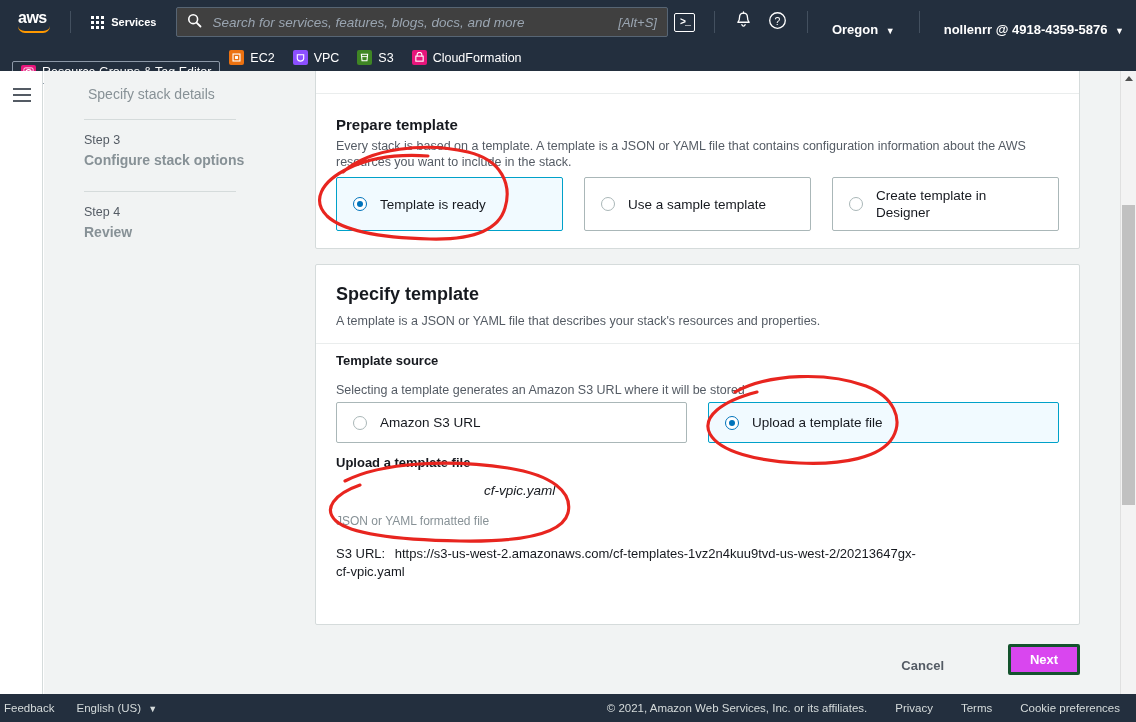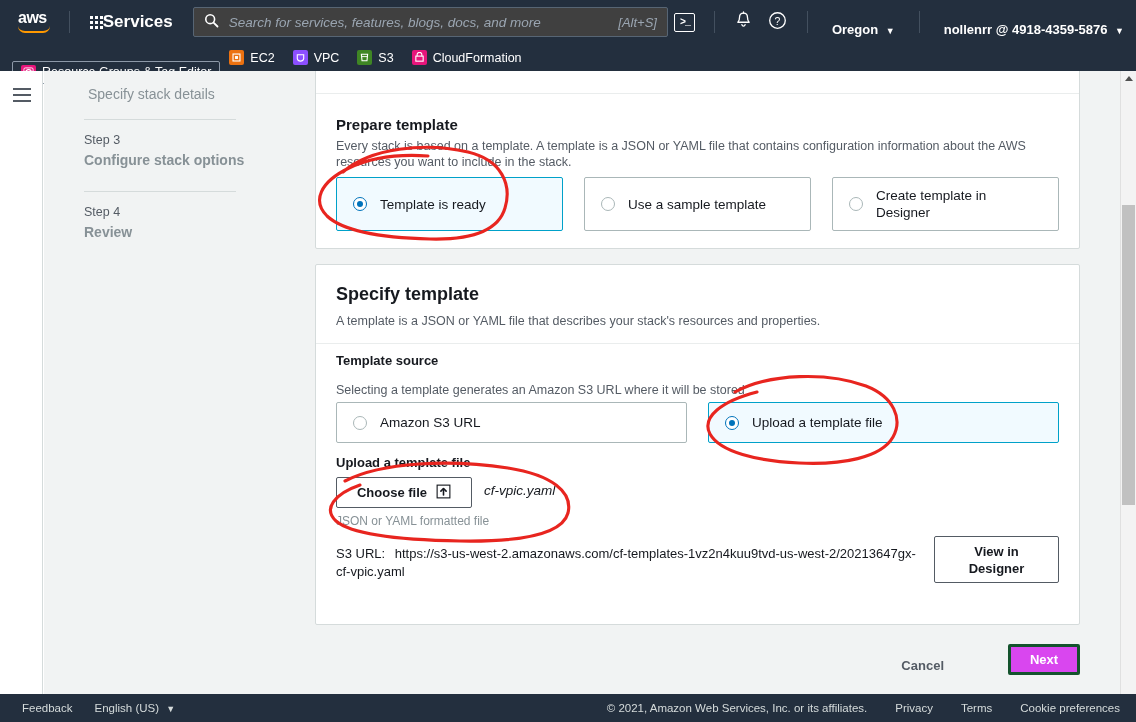--- a/index.html
+++ b/index.html
@@ -24,22 +24,22 @@
     color: #ffffff; font-size: 16px; font-weight: 700; letter-spacing: -0.5px;
     line-height: 14px; font-family: "Liberation Sans", sans-serif;
   }
   .aws-logo .aws-smile {
     margin-top: 1px; width: 32px; height: 7px;
     border-bottom: 2.5px solid #ff9900;
     border-radius: 0 0 16px 16px;
   }
   .nav-div { width: 1px; height: 22px; background: #43505f; margin: 0 12px; }
   .services-btn {
-    display: flex; align-items: center; padding: 6px 8px;
-    color: #ffffff; font-size: 17px; font-weight: 700; cursor: pointer;
+    display: flex; align-items: center; gap: 7px; padding: 6px 8px;
+    color: #ffffff; font-size: 11px; font-weight: 700; cursor: pointer;
   }
   .grid-icon { display: grid; grid-template-columns: repeat(3,3px); gap: 2px; }
   .grid-icon i { width: 3px; height: 3px; background: #ffffff; display: block; }
 
   .search-wrap {
     margin-left: 12px; width: 512px; height: 30px; background: #404040;
     border: 1px solid #576574; border-radius: 2px;
     display: flex; align-items: center; padding: 0 10px;
   }
   .search-wrap svg { flex: none; }
@@ -178,21 +178,21 @@
     position: absolute; left: 1px; top: 134px; width: 13px; height: 300px;
     background: #c1c1c1; border-radius: 0;
   }
 
   
   #footer {
     position: absolute; left: 0; bottom: 0; width: 1136px; height: 28px;
     background: #232f3e; display: flex; align-items: center;
     font-size: 11.5px; color: #d5dbdb;
   }
-  .f-left { display: flex; align-items: center; gap: 22px; margin-left: 22px; }
+  .f-left { display: flex; align-items: center; gap: 22px; margin-left: 4px; }
   .f-right { display: flex; align-items: center; gap: 28px; margin-left: auto; margin-right: 16px; }
   .f-link { color: #d5dbdb; cursor: pointer; white-space: nowrap; }
   .f-static { color: #d5dbdb; white-space: nowrap; }
 
   
   #annotations {
     position: absolute; left: 0; top: 0; width: 1136px; height: 722px;
     pointer-events: none;
   }
 </style>
@@ -362,42 +362,28 @@
       <span class="rd"></span>
       <span class="rd-lbl">Amazon S3 URL</span>
     </div>
     <div class="radio-tile sel" style="left:392px; top:137px; width:351px; height:41px;">
       <span class="rd on"></span>
       <span class="rd-lbl">Upload a template file</span>
     </div>
 
     <div style="position:absolute; left:20px; top:190px;" class="fld-label">Upload a template file</div>
 
-    <button class="btn-secondary" style="position:absolute; left:20px; top:212px; width:136px; height:31px;">
-      <span>Choose file</span>
-      <span>
-        <svg width="15" height="15" viewBox="0 0 16 16">
-          <rect x="1.2" y="1.2" width="13.6" height="13.6" fill="none" stroke="#16191f" stroke-width="1.2"></rect>
-          <path d="M8 11.6V5.2" stroke="#16191f" stroke-width="1.7" stroke-linecap="round"></path>
-          <path d="M5.2 7.6 8 4.8l2.8 2.8" fill="none" stroke="#16191f" stroke-width="1.7" stroke-linecap="round" stroke-linejoin="round"></path>
-        </svg>
-      </span>
-    </button>
     <div class="fname" style="position:absolute; left:168px; top:218px;">cf-vpic.yaml</div>
     <div class="hint" style="position:absolute; left:20px; top:249px;">JSON or YAML formatted file</div>
 
     <div class="s3url" style="position:absolute; left:20px; top:280px; width:580px;">
       <span>S3 URL:</span>
       <span style="margin-left:6px; word-break:break-all;">https://s3-us-west-2.amazonaws.com/cf-templates-1vz2n4kuu9tvd-us-west-2/20213647gx-cf-vpic.yaml</span>
     </div>
 
-    <button class="btn-secondary" style="position:absolute; left:618px; top:271px; width:125px; height:47px; flex-direction:column; gap:0; line-height:17px;">
-      <span>View in</span>
-      <span>Designer</span>
-    </button>
   </div>
 
   <div style="position:absolute; left:31px; top:571px; width:765px; height:44px;">
     <button class="link-btn" style="position:absolute; right:130px; top:15px;">Cancel</button>
     <button class="btn-primary" style="position:absolute; right:0px; top:2px; width:72px; height:31px;">Next</button>
   </div>
 </div>
 
 <div id="scrollbar">
   <div id="sb-up"></div>

